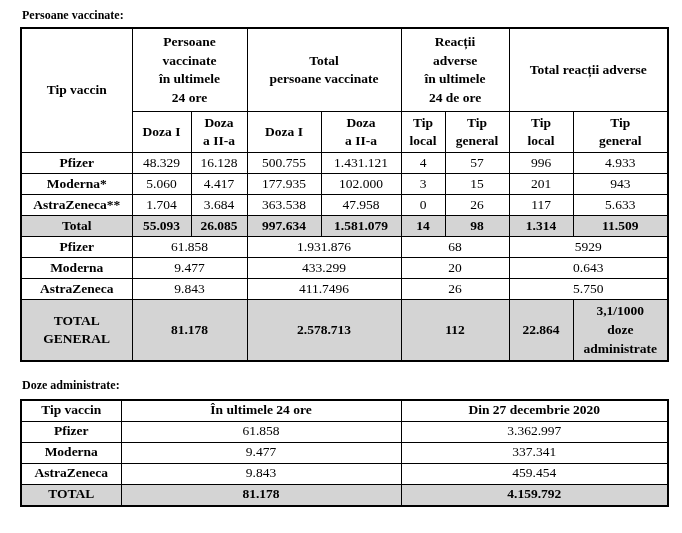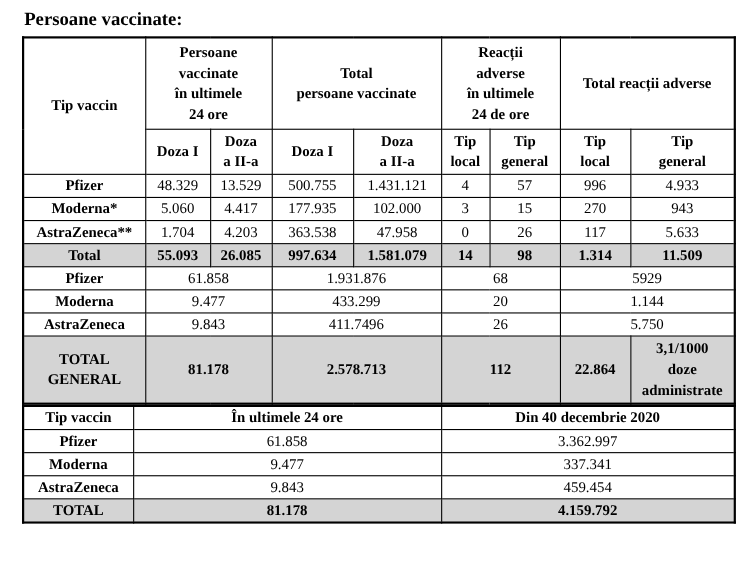--- a/index.html
+++ b/index.html
@@ -12,21 +12,21 @@
   .page {
     position: relative;
     width: 682px;
     height: 533px;
     box-sizing: border-box;
     padding: 8px 15px 0 20px;
     background: #ffffff;
     overflow: hidden;
   }
   .doc-title {
-    font-size: 17px;
+    font-size: 12px;
     font-weight: bold;
     margin: 0 0 5px 2px;
     line-height: 1.2;
   }
   .doc-title.second {
     margin-top: 16px;
     margin-bottom: 6px;
   }
   table.grid {
     border-collapse: collapse;
@@ -108,43 +108,43 @@
 general</td>
         <td>Tip
 local</td>
         <td>Tip
 general</td>
       </tr>
 
       <tr class="h-data">
         <td class="lbl">Pfizer</td>
         <td>48.329</td>
-        <td>13.529</td>
+        <td>16.128</td>
         <td>500.755</td>
         <td>1.431.121</td>
         <td>4</td>
         <td>57</td>
         <td>996</td>
         <td>4.933</td>
       </tr>
       <tr class="h-data">
         <td class="lbl">Moderna*</td>
         <td>5.060</td>
         <td>4.417</td>
         <td>177.935</td>
         <td>102.000</td>
         <td>3</td>
         <td>15</td>
-        <td>270</td>
+        <td>201</td>
         <td>943</td>
       </tr>
       <tr class="h-data">
         <td class="lbl">AstraZeneca**</td>
         <td>1.704</td>
-        <td>4.203</td>
+        <td>3.684</td>
         <td>363.538</td>
         <td>47.958</td>
         <td>0</td>
         <td>26</td>
         <td>117</td>
         <td>5.633</td>
       </tr>
       <tr class="h-data shaded boldrow">
         <td class="lbl">Total</td>
         <td>55.093</td>
@@ -162,21 +162,21 @@
         <td colspan="2">61.858</td>
         <td colspan="2">1.931.876</td>
         <td colspan="2">68</td>
         <td colspan="2">5929</td>
       </tr>
       <tr class="h-data">
         <td class="lbl">Moderna</td>
         <td colspan="2">9.477</td>
         <td colspan="2">433.299</td>
         <td colspan="2">20</td>
-        <td colspan="2">1.144</td>
+        <td colspan="2">0.643</td>
       </tr>
       <tr class="h-data">
         <td class="lbl">AstraZeneca</td>
         <td colspan="2">9.843</td>
         <td colspan="2">411.7496</td>
         <td colspan="2">26</td>
         <td colspan="2">5.750</td>
       </tr>
 
       <tr class="h-tg shaded boldrow">
@@ -186,32 +186,33 @@
         <td colspan="2">2.578.713</td>
         <td colspan="2">112</td>
         <td>22.864</td>
         <td>3,1/1000
 doze
 administrate</td>
       </tr>
     </tbody>
   </table>
 
+  <div class="doc-title second">Doze administrate:</div>
 
   <table class="grid t2">
     <colgroup>
       <col style="width:100px">
         <col style="width:280px">
         <col style="width:267px">
     </colgroup>
     <tbody>
       <tr class="hdr h-t2">
         <td class="lbl">Tip vaccin</td>
         <td>În ultimele 24 ore</td>
-        <td>Din 40 decembrie 2020</td>
+        <td>Din 27 decembrie 2020</td>
       </tr>
       <tr class="h-t2">
         <td class="lbl">Pfizer</td>
         <td>61.858</td>
         <td>3.362.997</td>
       </tr>
       <tr class="h-t2">
         <td class="lbl">Moderna</td>
         <td>9.477</td>
         <td>337.341</td>

